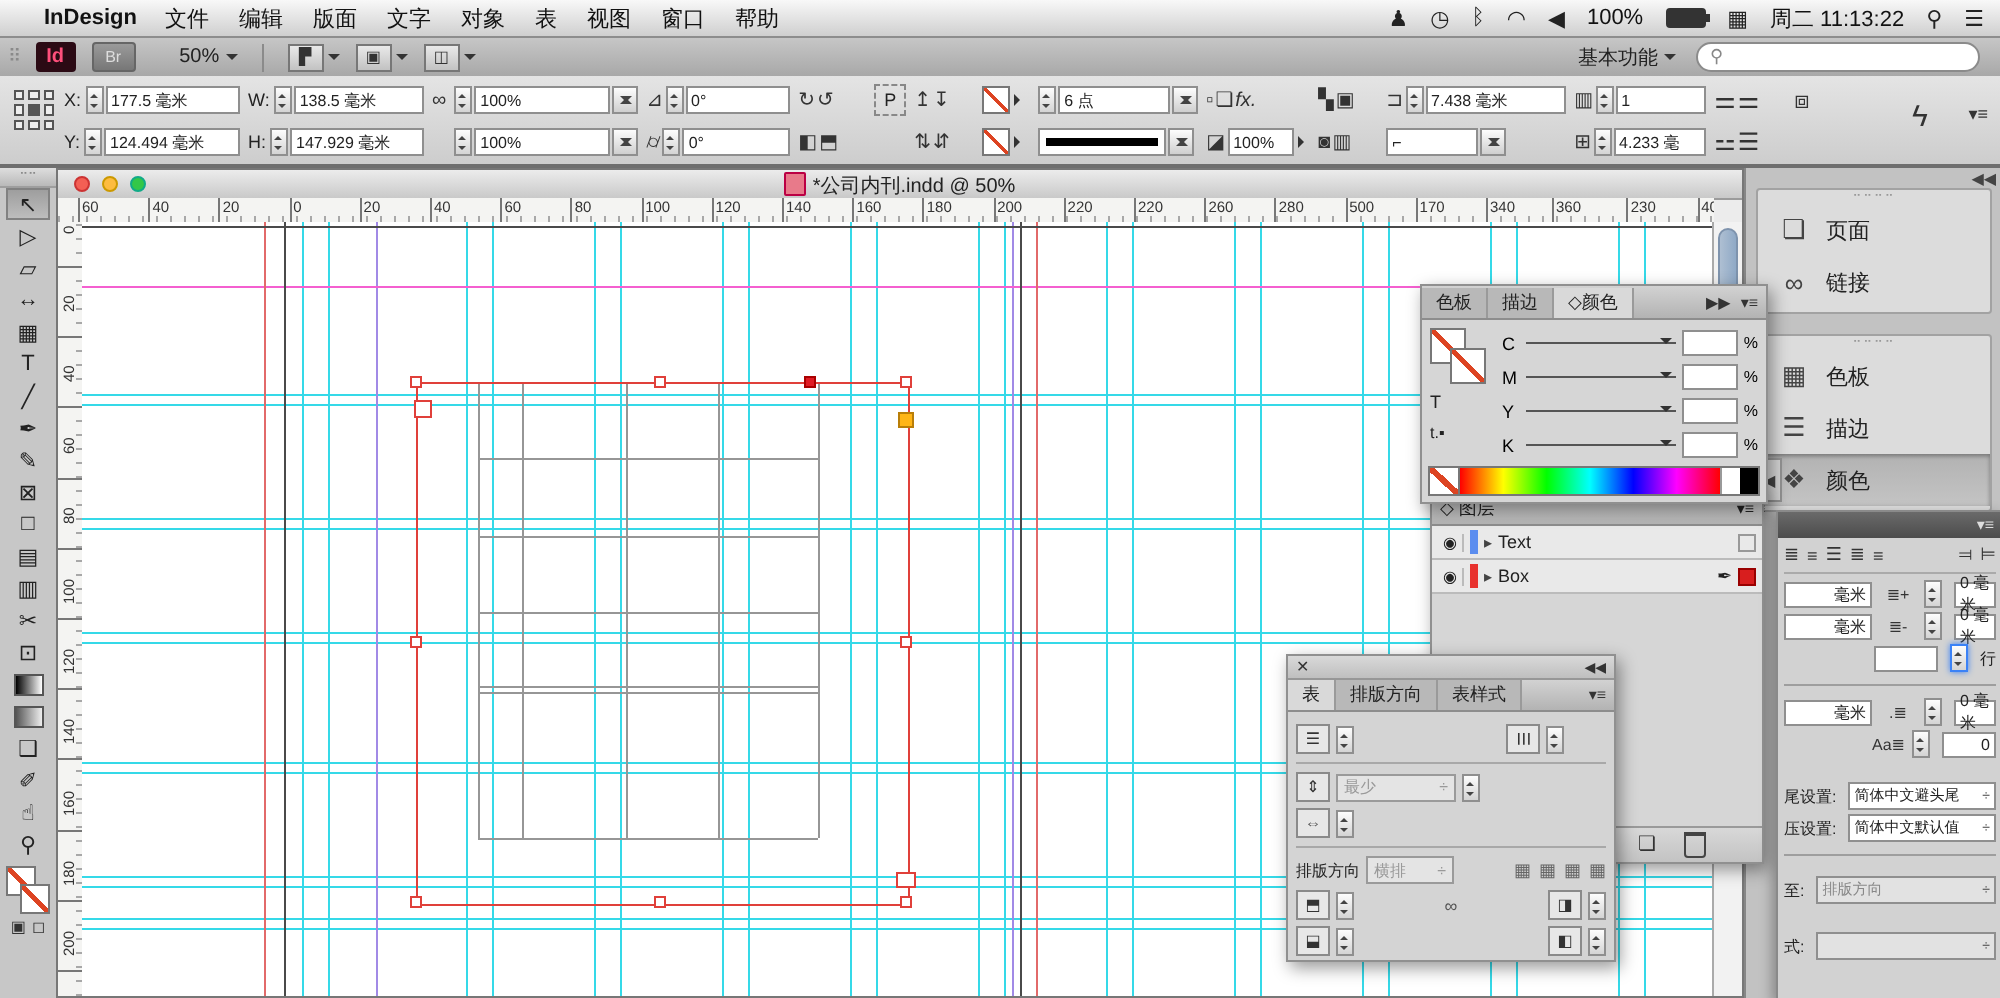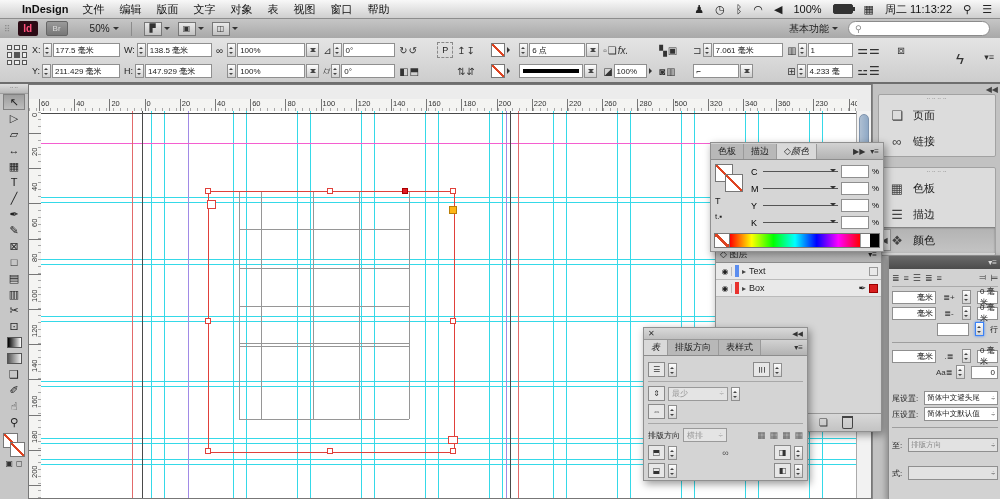--- a/index.html
+++ b/index.html
@@ -132,21 +132,21 @@
   .dock-item .dico{font-size:13px;color:#444;width:16px;text-align:center;}
   .dock-item.selected{background:linear-gradient(#b2b2b2,#c4c4c4);box-shadow:inset 0 1px 2px rgba(0,0,0,.35);}
   .mini-expand{position:absolute;left:872px;top:229px;width:17px;height:20px;background:#d5d5d5;
     border:1px solid #949494;font-size:8px;color:#444;display:flex;align-items:center;justify-content:center;}
   .mini-menu{position:absolute;left:874px;top:250px;font-size:8px;color:#333;}
   
   .panel{position:absolute;background:#d6d6d6;border:1px solid #909090;box-shadow:2px 3px 8px rgba(0,0,0,.4);}
   .ptabs{height:16px;background:linear-gradient(#d2d2d2,#b3b3b3);border-bottom:1px solid #8d8d8d;
     display:flex;align-items:flex-end;font-size:9px;color:#222;}
   .ptab{padding:2px 7px;border-right:1px solid #9a9a9a;background:#b8b8b8;height:11px;line-height:11px;}
-  .ptab.active{background:#d9d9d9;font-style:italic;}
+  .ptab.active{background:#d9d9d9;}
   .ptabs .pt-right{margin-left:auto;display:flex;gap:5px;padding:0 4px 3px 0;font-size:8px;color:#333;}
   
   #colorPanel{left:710px;top:142px;width:172px;height:108px;z-index:30;}
   .cp-body{position:relative;height:72px;}
   .cp-fs{position:absolute;left:4px;top:4px;width:30px;height:28px;}
   .cp-fs .none-sw{position:absolute;width:16px;height:16px;}
   .cp-fs .f1{left:0;top:0;} .cp-fs .f2{right:2px;bottom:0;}
   .cp-ticon{position:absolute;left:4px;top:36px;font-size:9px;color:#222;}
   .cp-ticon2{position:absolute;left:4px;top:52px;font-size:8px;color:#222;}
   .cmyk{position:absolute;left:40px;top:3px;right:4px;}
@@ -360,21 +360,21 @@
       <span class="cgroup" style="width:30px">
         <span class="cico">▚</span>
         <span class="cico">▣</span>
       </span>
       <span class="cgroup" style="width:90px">
         <span class="cico">⊐</span>
         <span class="stepbox">
             <i class="up"></i>
             <i class="dn"></i>
           </span>
-        <span class="field" style="flex:1">7.061 毫米</span>
+        <span class="field" style="flex:1">7.438 毫米</span>
       </span>
       <span class="cgroup" style="width:66px">
         <span class="cico">▥</span>
         <span class="stepbox">
             <i class="up"></i>
             <i class="dn"></i>
           </span>
         <span class="field" style="flex:1">1</span>
       </span>
       <span class="cgroup" style="width:36px">
@@ -383,21 +383,21 @@
       </span>
       <span class="cico big">⧈</span>
     </div>
     <div class="crow" id="crow2">
       <span class="cgroup" style="width:88px">
         <span class="clabel">Y:</span>
         <span class="stepbox">
             <i class="up"></i>
             <i class="dn"></i>
           </span>
-        <span class="field" style="flex:1">211.429 毫米</span>
+        <span class="field" style="flex:1">124.494 毫米</span>
       </span>
       <span class="cgroup" style="width:88px">
         <span class="clabel">H:</span>
         <span class="stepbox">
             <i class="up"></i>
             <i class="dn"></i>
           </span>
         <span class="field" style="flex:1">147.929 毫米</span>
       </span>
       <span class="cico" style="visibility:hidden">∞</span>
@@ -499,41 +499,49 @@
       <span class="none-sw fsf"></span>
       <span class="none-sw fss"></span>
     </div>
     <div class="tb-mini">
       <span>▣</span>
       <span>◻</span>
     </div>
   </div>
 
   <div class="docwin">
+    <div class="titlebar">
+      <span class="tl red"></span>
+      <span class="tl yel"></span>
+      <span class="tl grn"></span>
+      <span class="title">
+        <span class="docico"></span><span>*公司内刊.indd @ 50%</span>
+      </span>
+    </div>
     <div class="hruler" id="hruler">
         <span class="hlab" style="left: 10px;">60</span>
         <span class="hlab" style="left: 45.2px;">40</span>
         <span class="hlab" style="left: 80.4px;">20</span>
         <span class="hlab" style="left: 115.6px;">0</span>
         <span class="hlab" style="left: 150.8px;">20</span>
         <span class="hlab" style="left: 186px;">40</span>
         <span class="hlab" style="left: 221.2px;">60</span>
         <span class="hlab" style="left: 256.4px;">80</span>
         <span class="hlab" style="left: 291.6px;">100</span>
         <span class="hlab" style="left: 326.8px;">120</span>
         <span class="hlab" style="left: 362px;">140</span>
         <span class="hlab" style="left: 397.2px;">160</span>
         <span class="hlab" style="left: 432.4px;">180</span>
         <span class="hlab" style="left: 467.6px;">200</span>
         <span class="hlab" style="left: 502.8px;">220</span>
         <span class="hlab" style="left: 538px;">220</span>
         <span class="hlab" style="left: 573.2px;">260</span>
         <span class="hlab" style="left: 608.4px;">280</span>
         <span class="hlab" style="left: 643.6px;">500</span>
-        <span class="hlab" style="left: 678.8px;">320</span>
+        <span class="hlab" style="left: 678.8px;">170</span>
         <span class="hlab" style="left: 714px;">340</span>
         <span class="hlab" style="left: 747px;">360</span>
         <span class="hlab" style="left: 784.4px;">230</span>
         <span class="hlab" style="left: 819.6px;">400</span>
       </div>
     <div class="vruler" id="vruler">
         <span class="vlab" style="top: 2px;">0</span>
         <span class="vlab" style="top: 37.2px;">20</span>
         <span class="vlab" style="top: 72.4px;">40</span>
         <span class="vlab" style="top: 107.6px;">60</span>

